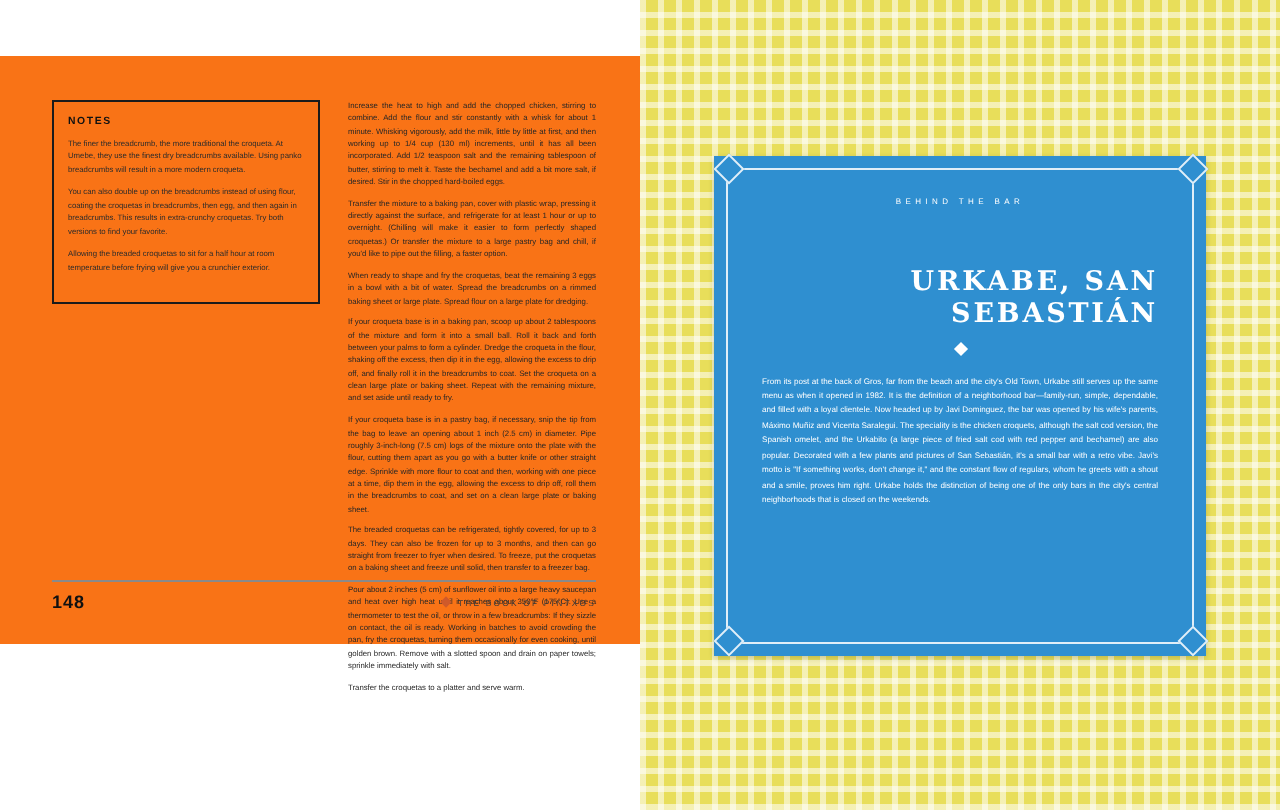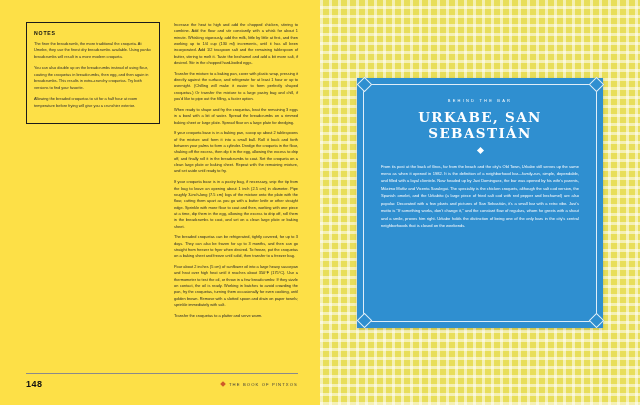--- a/index.html
+++ b/index.html
@@ -18,24 +18,25 @@
     width: 640px;
     height: 405px;
     display: flex;
     background: #ffffff;
   }
 
   
   .page-left {
     position: relative;
     width: 320px;
-    height: 405px;
-    background: #fde047;
+    height: 294px;
+    background: #f97316;
     box-sizing: border-box;
     padding: 22px 22px 0 26px;
+    margin-top: 28px;
   }
   .left-cols {
     display: flex;
     gap: 14px;
     height: 330px;
   }
   .col {
     width: 134px;
   }
   .notes-box {
@@ -152,22 +153,23 @@
     margin-bottom: 6px;
     text-align: center;
   }
   .card-title {
     position: relative;
     font-family: "DejaVu Serif", serif;
     font-size: 13.5px;
     font-weight: bold;
     letter-spacing: 1.4px;
     color: #ffffff;
-    text-align: center;
+    text-align: right;
     margin-bottom: 7px;
+    margin-top: 24px;
   }
   .card-diamond {
     position: relative;
     width: 5px; height: 5px;
     background: #ffffff;
     transform: rotate(45deg);
     margin: 0 auto 10px auto;
   }
   .card-body {
     position: relative;

